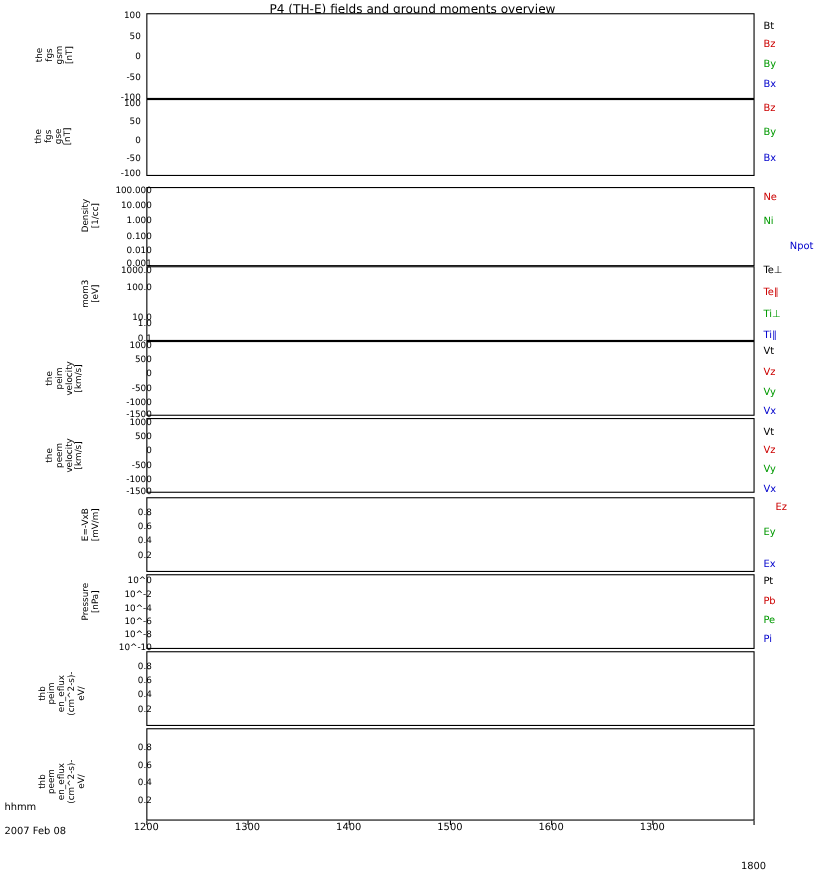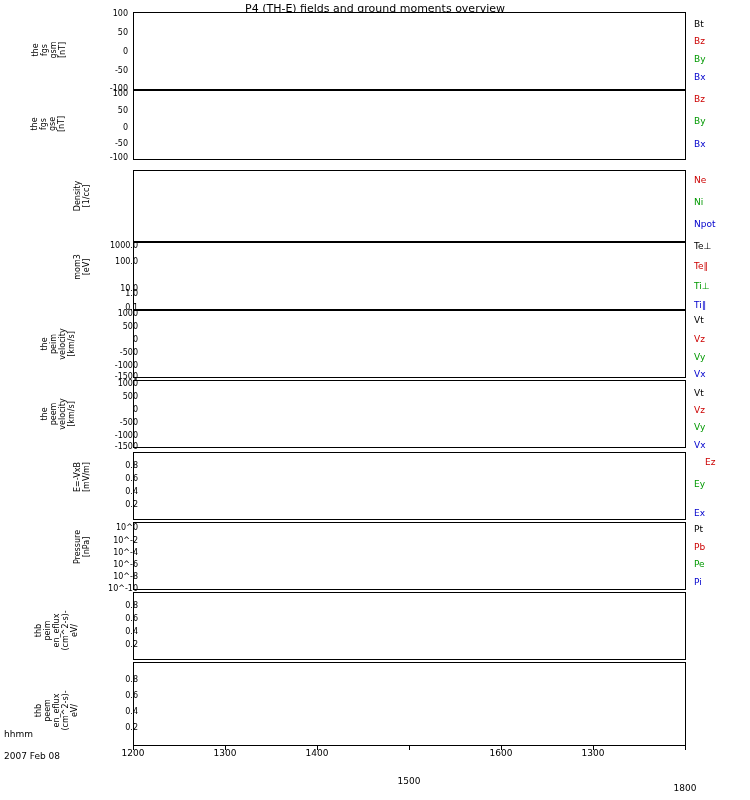--- a/index.html
+++ b/index.html
@@ -115,20 +115,28 @@
     <div class="ytick" style="top:38px;">0</div>
     <div class="ytick" style="top:54px;">-50</div>
     <div class="ytick" style="top:68px;">-100</div>
   </div>
   <div class="ylabel" style="left:12px;top:106px;width:72px;transform:rotate(-90deg);">the
 fgs
 gse
 [nT]</div>
 
   <div class="panel" style="top:170px;height:72px;"></div>
+  <div class="yticks" style="left:78px;top:170px;height:72px;">
+    <div class="ytick" style="top:3px;">100.000</div>
+    <div class="ytick" style="top:17px;">10.000</div>
+    <div class="ytick" style="top:31px;">1.000</div>
+    <div class="ytick" style="top:45px;">0.100</div>
+    <div class="ytick" style="top:58px;">0.010</div>
+    <div class="ytick" style="top:70px;">0.001</div>
+  </div>
   <div class="ylabel" style="left:62px;top:187px;width:40px;transform:rotate(-90deg);">Density
 [1/cc]</div>
 
   <div class="panel" style="top:242px;height:68px;"></div>
   <div class="yticks" style="left:78px;top:242px;height:68px;">
     <div class="ytick" style="top:4px;">1000.0</div>
     <div class="ytick" style="top:20px;">100.0</div>
     <div class="ytick" style="top:36px;margin-top:11px;">10.0</div>
     <div class="ytick" style="top:52px;">1.0</div>
     <div class="ytick" style="top:66px;">0.1</div>
@@ -216,21 +224,21 @@
   <div class="legend" style="top:36px;color:#cc0000;">Bz</div>
   <div class="legend" style="top:54px;color:#009900;">By</div>
   <div class="legend" style="top:72px;color:#0000cc;">Bx</div>
 
   <div class="legend" style="top:94px;color:#cc0000;">Bz</div>
   <div class="legend" style="top:116px;color:#009900;">By</div>
   <div class="legend" style="top:139px;color:#0000cc;">Bx</div>
 
   <div class="legend" style="top:175px;color:#cc0000;">Ne</div>
   <div class="legend" style="top:197px;color:#009900;">Ni</div>
-  <div class="legend" style="top:219px;color:#0000cc;">Npot</div>
+  <div class="legend" style="top:219px;color:#0000cc;margin-left:24px;">Npot</div>
 
   <div class="legend" style="top:241px;color:#000000;">Te⊥</div>
   <div class="legend" style="top:261px;color:#cc0000;">Te∥</div>
   <div class="legend" style="top:281px;color:#009900;">Ti⊥</div>
   <div class="legend" style="top:300px;color:#0000cc;">Ti∥</div>
 
   <div class="legend" style="top:315px;color:#000000;">Vt</div>
   <div class="legend" style="top:334px;color:#cc0000;">Vz</div>
   <div class="legend" style="top:352px;color:#009900;">Vy</div>
   <div class="legend" style="top:369px;color:#0000cc;">Vx</div>
@@ -254,21 +262,21 @@
   <div class="xtickmark" style="left:317px;top:746px;"></div>
   <div class="xtickmark" style="left:409px;top:746px;"></div>
   <div class="xtickmark" style="left:501px;top:746px;"></div>
   <div class="xtickmark" style="left:593px;top:746px;"></div>
   <div class="xtickmark" style="left:685px;top:746px;"></div>
 
   <div class="xticklabels">
     <span class="xtick" style="left:133px;">1200</span>
     <span class="xtick" style="left:225px;">1300</span>
     <span class="xtick" style="left:317px;">1400</span>
-    <span class="xtick" style="left:409px;margin-top:28px;">1500</span>
+    <span class="xtick" style="left:409px;">1500</span>
     <span class="xtick" style="left:501px;">1600</span>
     <span class="xtick" style="left:593px;">1300</span>
     <span class="xtick" style="left:685px;margin-top:35px;">1800</span>
   </div>
 
   <div class="corner" style="top:729px;">hhmm</div>
   <div class="corner" style="top:751px;">2007 Feb 08</div>
 
 </div>
 

